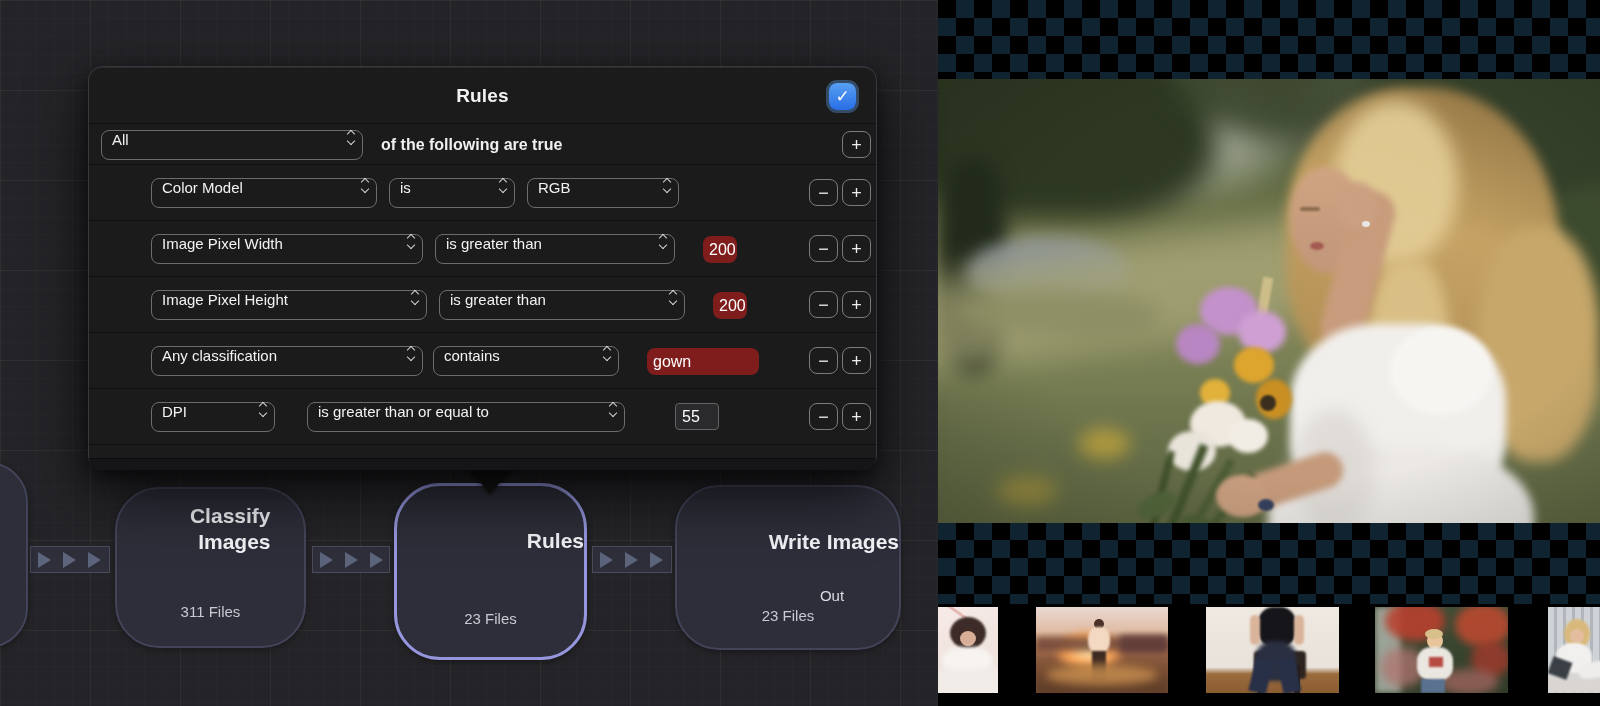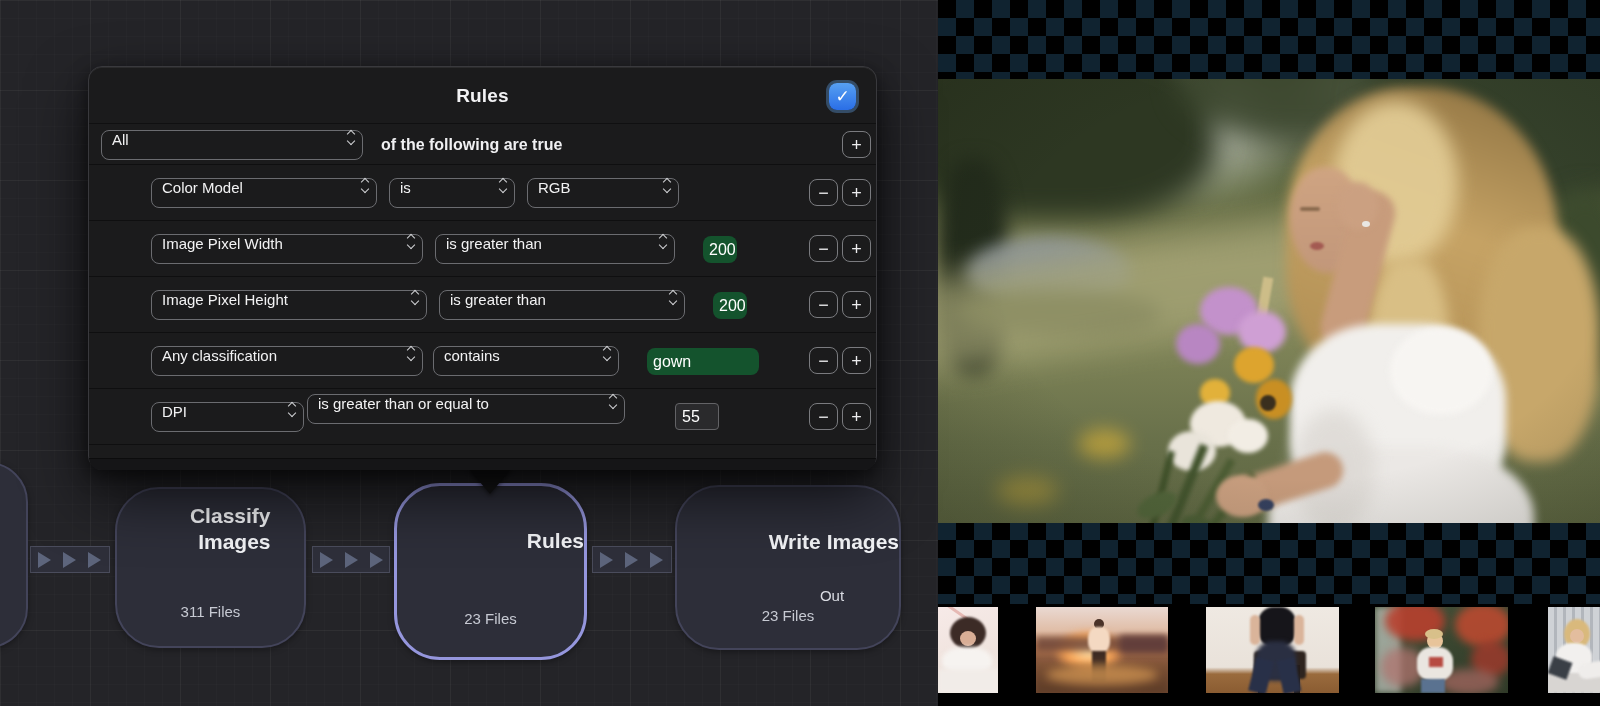--- a/index.html
+++ b/index.html
@@ -34,21 +34,21 @@
   .rule-row { position:absolute; left:0; width:100%; height:56px; border-top:1px solid #0f0f10; }
   .popup { position:absolute; height:30px; border:1.5px solid #6b6c70; border-radius:8px;
     display:flex; padding:0 8px 0 10px; color:#f2f2f3; font-size:15px; cursor:default; }
   .popup .lbl { flex:1; white-space:nowrap; overflow:hidden; }
   .chevs { display:flex; flex-direction:column; align-items:center; margin-left:8px; }
   .chev { display:block; width:6px; height:6px; border:solid #d2d3d6; border-width:0 1.7px 1.7px 0; }
   .chev.up { transform:rotate(-135deg); margin-bottom:2px; }
   .chev.dn { transform:rotate(45deg); margin-top:-1px; }
   .sq-btn { position:absolute; width:29px; height:27px; border:1.5px solid #7a7b7f; border-radius:8px;
     color:#ececee; font-size:18px; line-height:1; display:flex; align-items:center; justify-content:center; background:transparent; }
-  .field { position:absolute; height:27px; background:#14532d; color:#fff; font-size:16px;
+  .field { position:absolute; height:27px; background:#7f1d1d; color:#fff; font-size:16px;
     display:flex; align-items:center; padding-left:6px; border-radius:8px; }
   .field.clip { overflow:hidden; white-space:nowrap; }
   .field.bordered { border:1.5px solid #636366; border-radius:4px; background:#2a2a2c; }
   .pop-f1 { position:absolute; left:0; top:377px; width:100%; height:14px; border-top:1px solid #0f0f10; }
   .pop-f2 { position:absolute; left:0; top:391px; width:100%; height:12px; background:#151517;
     border-top:1px solid #0c0c0d; border-radius:0 0 13px 13px; }
 
   
   .node { position:absolute; background:#2d2e39; border:2.5px solid #43445a; border-radius:44px; z-index:20;
     box-shadow:0 2px 6px rgba(0,0,0,.35); }
@@ -212,28 +212,28 @@
             <i class="chev up"></i>
             <i class="chev dn"></i>
           </span>
       </div>
       <div class="field" style="left:558px; top:15px; width:112px;">gown</div>
       <button class="sq-btn" style="left:720px; top:14px;">−</button>
       <button class="sq-btn" style="left:753px; top:14px;">+</button>
     </div>
 
     <div class="rule-row" style="top:321px;">
-      <div class="popup" style="left:62px; top:13px; width:153px;">
+      <div class="popup" style="left:62px; top:13px; width:124px;">
         <span class="lbl">DPI</span>
         <span class="chevs">
             <i class="chev up"></i>
             <i class="chev dn"></i>
           </span>
       </div>
-      <div class="popup" style="left:218px; top:5px; width:318px;gap:48px;">
+      <div class="popup" style="left:218px; top:13px; width:318px;gap:48px;">
         <span class="lbl">is greater than or equal to</span>
         <span class="chevs">
             <i class="chev up"></i>
             <i class="chev dn"></i>
           </span>
       </div>
       <div class="field bordered" style="left:586px; top:14px; width:44px;">55</div>
       <button class="sq-btn" style="left:720px; top:14px;">−</button>
       <button class="sq-btn" style="left:753px; top:14px;">+</button>
     </div>

